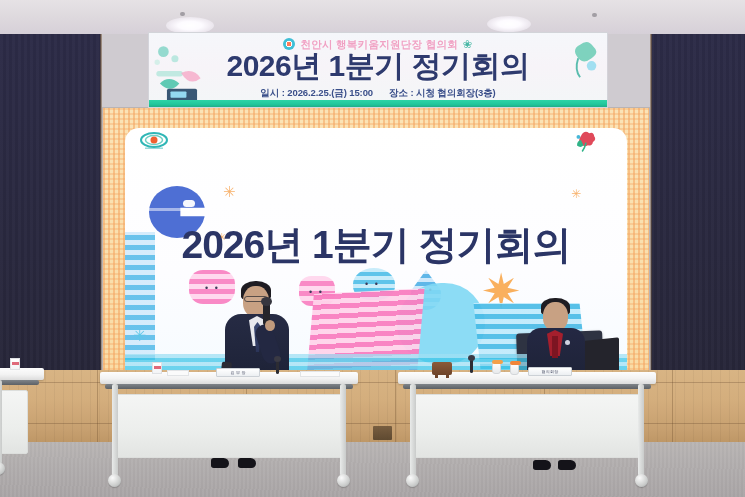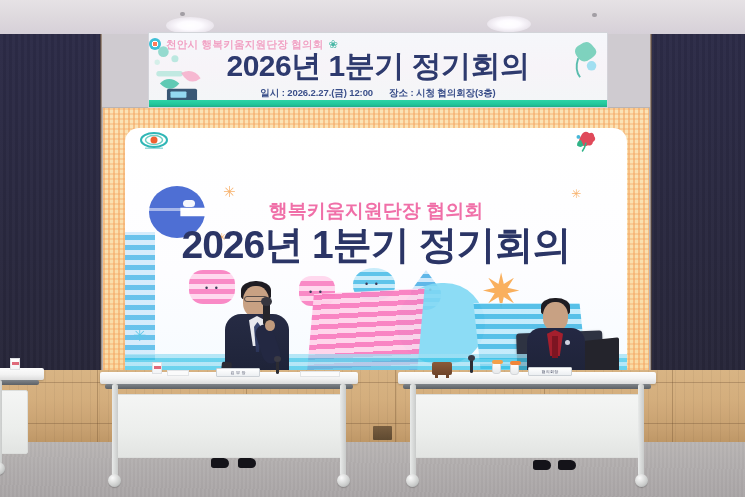--- a/index.html
+++ b/index.html
@@ -74,21 +74,21 @@
     position:absolute;left:0;bottom:0;width:100%;height:7px;
     background:linear-gradient(180deg,#2fd4a6 0%,#23c79c 60%,#1fae89 100%);
   }
   .banner-deco-l{
     position:absolute;left:2px;top:8px;width:62px;height:62px;opacity:.95;
   }
   .banner-deco-r{
     position:absolute;right:4px;top:6px;width:42px;height:46px;opacity:.9;
   }
   .banner-sub{
-    position:absolute;left:0;top:5px;width:100%;
+    position:absolute;left:0;top:5px;width:100%;text-align:center;
     font-size:10.5px;font-weight:700;color:#f0a2c4;letter-spacing:.3px;
     text-shadow:0 0 2px rgba(255,255,255,.85);
   }
   .banner-sub .bdot{display:inline-block;width:12px;height:12px;border-radius:50%;
     background:radial-gradient(circle at 50% 50%,#ff7a59 0%,#ff7a59 26%,#ffffff 30%,#ffffff 38%,#3fbfd6 42%,#3fbfd6 100%);
     vertical-align:-2px;margin-right:5px;}
   .banner-sub .bflow{display:inline-block;margin-left:5px;color:#49b7a6;font-size:11px;vertical-align:0px;}
   .banner-title{
     position:absolute;left:0;top:17px;width:100%;text-align:center;
     font-size:30px;font-weight:900;color:#2e3a6e;letter-spacing:-0.5px;
@@ -386,21 +386,20 @@
       <div class="face" style="left:294px;top:158px;">• •</div>
 
       <div class="sd sun">✷</div>
 
       <div class="sd blue-blob"></div>
       <div class="sd pink-trap"></div>
       <div class="sd blue-stripes-r"></div>
       <div class="sd chalk-card"></div>
       <div class="sd teal-band"></div>
 
-      <div class="slide-sub">행복키움지원단장 협의회</div>
       <div class="slide-title">2026년 1분기 정기회의</div>
 
       <div class="person" id="speaker" style="left:100px;top:148px;width:70px;height:200px;">
         <div class="hair"></div>
         <div class="head"></div>
         <div class="glasses"></div>
         <div class="torso"></div>
         <div class="shirt"></div>
         <div class="tie"></div>
         <div class="arm"></div>
@@ -439,21 +438,21 @@
       <path d="M20 6 q8 -7 14 2 q7 6 -2 12 q-10 8 -16 -3 q-4 -7 4 -11 z" fill="#4fc4a8" opacity=".8"></path>
       <path d="M18 20 q-4 12 2 20" stroke="#49b7a6" stroke-width="2" fill="none"></path>
       <circle cx="32" cy="28" r="5" fill="#7fd7ee" opacity=".8"></circle>
     </svg>
 
     <div class="banner-sub">
       <span class="bdot"></span><span>천안시 행복키움지원단장 협의회</span><span class="bflow">❀</span>
     </div>
     <div class="banner-title">2026년 1분기 정기회의</div>
     <div class="banner-info">
-      <span>일시 : 2026.2.27.(금) 12:00</span><span class="gap"></span><span>장소 : 시청 협의회장(3층)</span>
+      <span>일시 : 2026.2.25.(금) 15:00</span><span class="gap"></span><span>장소 : 시청 협의회장(3층)</span>
     </div>
     <div class="banner-bottombar"></div>
   </div>
 
   <div class="wood-wall"></div>
   <div class="wood-line" style="top:382px;"></div>
   <div class="wood-line" style="top:423px;"></div>
   <div class="wood-seam" style="left:97px;"></div>
   <div class="wood-seam" style="left:246px;"></div>
   <div class="wood-seam" style="left:395px;"></div>

